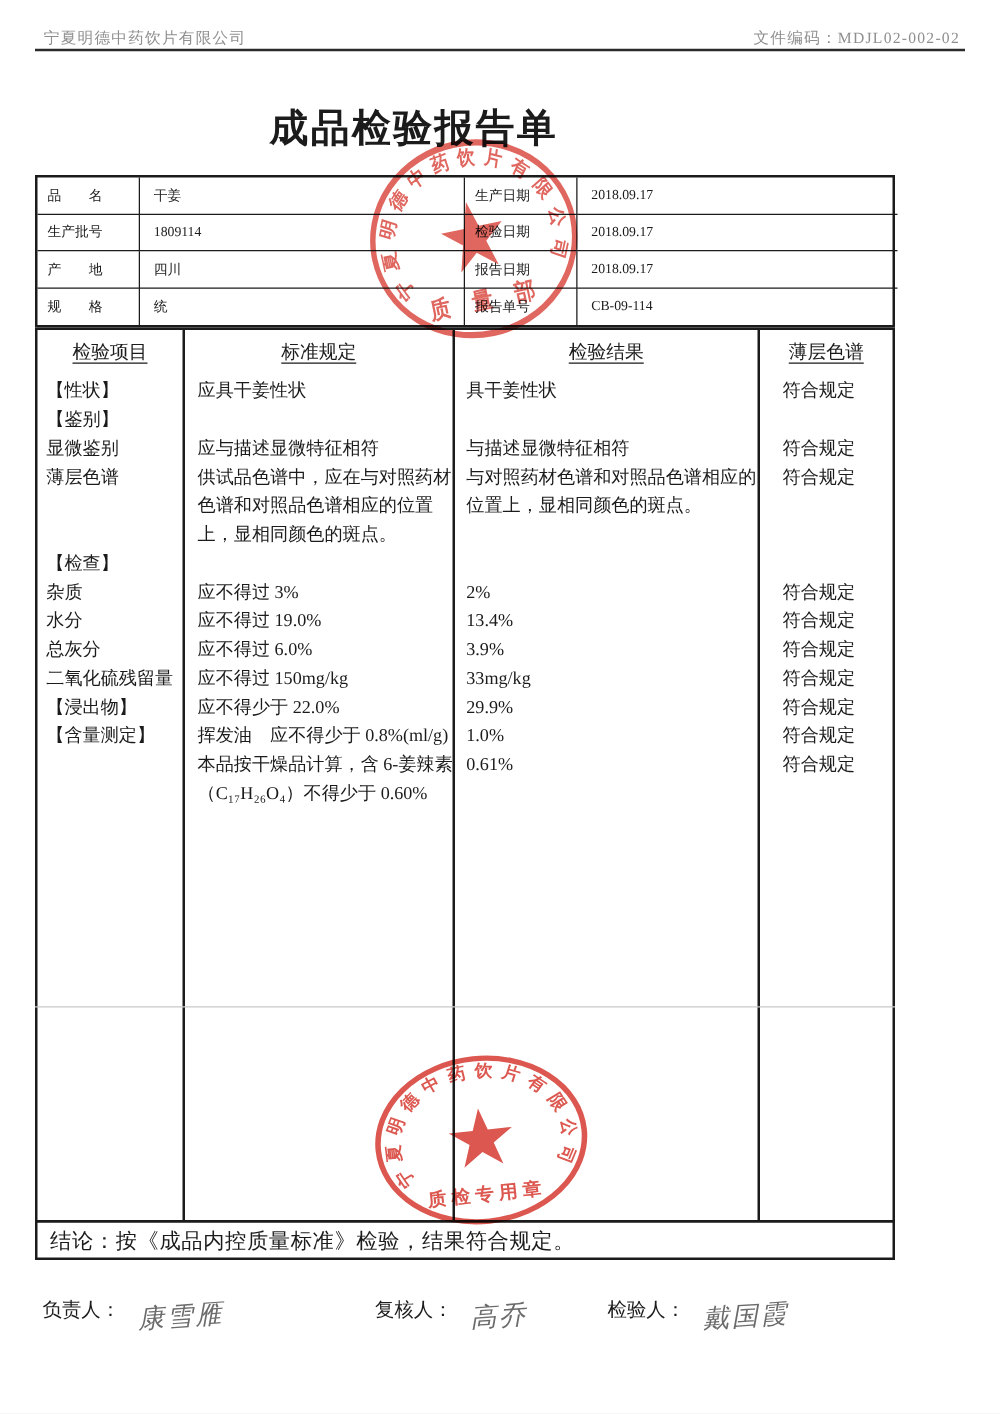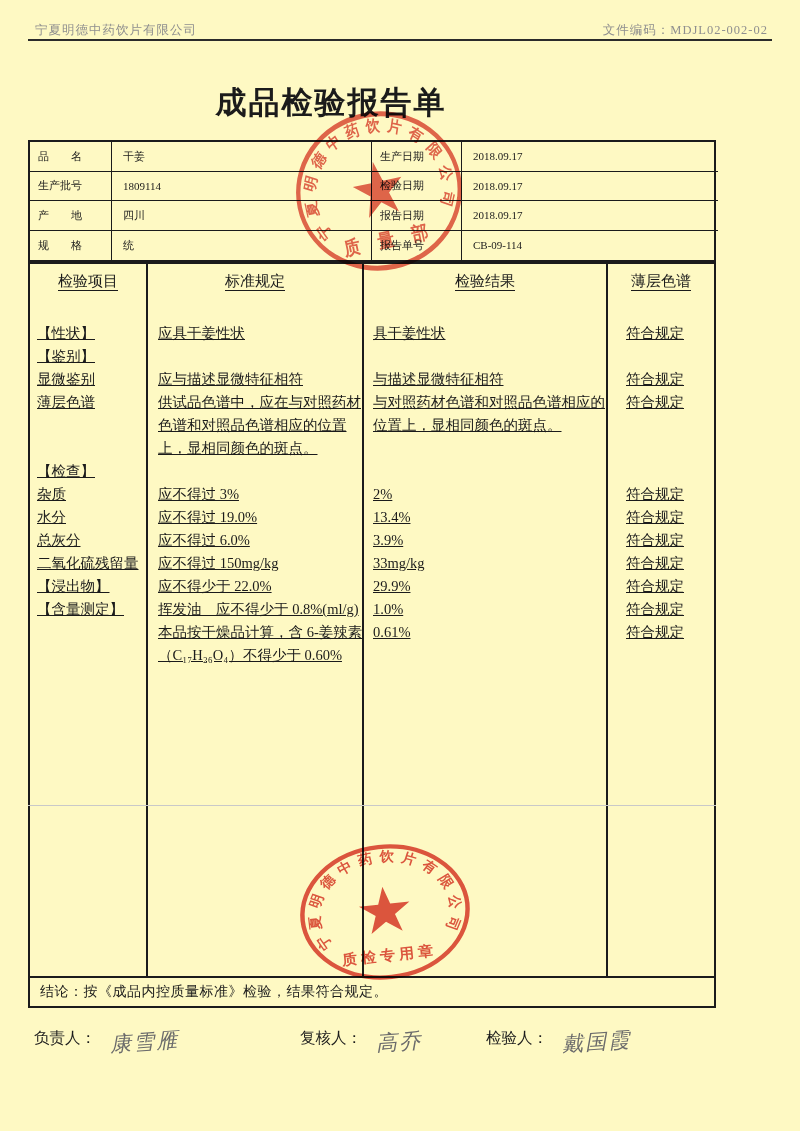--- a/index.html
+++ b/index.html
@@ -1,18 +1,18 @@
 <!DOCTYPE html>
 <html><head>
 <meta charset="utf-8">
 <style>
   html,body{margin:0;padding:0;background:#e8e8e8;}
   .page{
     position:relative; width:800px; height:1131px; margin:0 auto;
-    background:#fef9c3; overflow:hidden;
+    background:#ffffff; overflow:hidden;
     font-family:"Liberation Serif","DejaVu Serif",serif;
     color:#1b1b1b;
   }
   
   .doc-header{
     position:absolute; top:22px; left:35px; right:32px;
     display:flex; justify-content:space-between;
     font-size:12.5px; color:#8f8f8f; letter-spacing:1px;
   }
   .header-rule{
@@ -52,40 +52,40 @@
   .col{box-sizing:border-box; overflow:hidden;}
   .col-sep{border-right:2px solid #1b1b1b;}
   .col-item{width:118px;}
   .col-standard{width:216px;}
   .col-result{width:244px;}
   .col-conclusion{flex:1;}
   .col-header{
     margin-top:8px; height:22px; text-align:center; font-size:15px;
     text-decoration:underline; text-underline-offset:4px;
   }
-  .col-lines{margin-top:28px;text-decoration:underline;}
+  .col-lines{margin-top:8px;}
   .line{height:23px; line-height:23px; white-space:pre; overflow:hidden;}
   .col-item    .line{padding-left:7px;}
   .col-standard .line{padding-left:10px;}
   .col-result  .line{padding-left:9px;}
   .col-conclusion .line{padding-left:18px;}
   .faint-line{
     position:absolute; top:805px; left:28px; width:688px; height:1px;
     background:#c9c9c9;
   }
   
   .conclusion-row{
     position:absolute; top:976px; left:28px; width:688px; height:32px;
     border:2px solid #1b1b1b; box-sizing:border-box;
     display:flex; align-items:center; padding-left:10px;
-    font-size:14px; letter-spacing:.5px;
+    font-size:17px; letter-spacing:.5px;
   }
   
   .sign-row{position:absolute; top:1022px; left:28px; width:688px; height:52px;}
-  .sign-group{position:absolute; top:4px; display:flex; align-items:flex-start; font-size:15.5px;}
+  .sign-group{position:absolute; top:15px; display:flex; align-items:flex-start; font-size:15.5px;}
   .sg-1{left:6px;} .sg-2{left:272px;} .sg-3{left:458px;}
   .sign-label{line-height:24px;}
   .signature{
     display:inline-block; margin-left:14px; margin-top:2px;
     font-size:21px; color:#6b6b6b; font-style:italic;
     transform:rotate(-4deg); letter-spacing:2px;
     font-family:"DejaVu Sans","Liberation Sans",cursive;
   }
   
   .stamp{position:absolute; mix-blend-mode:multiply; pointer-events:none;}

